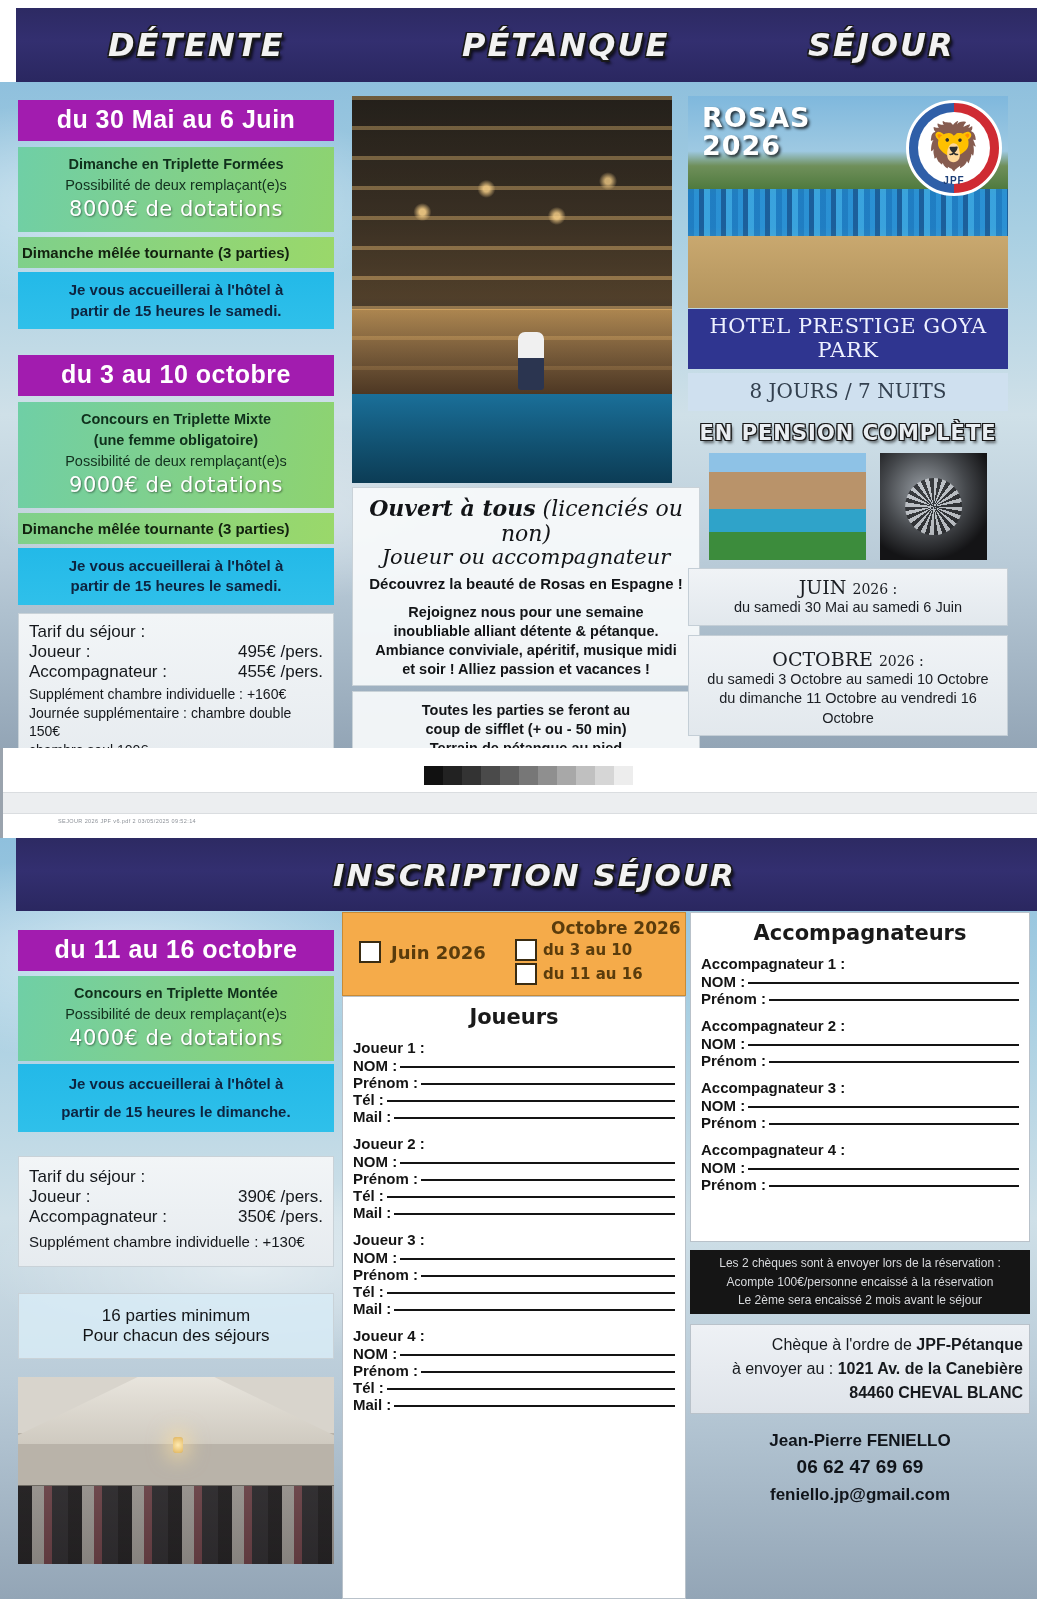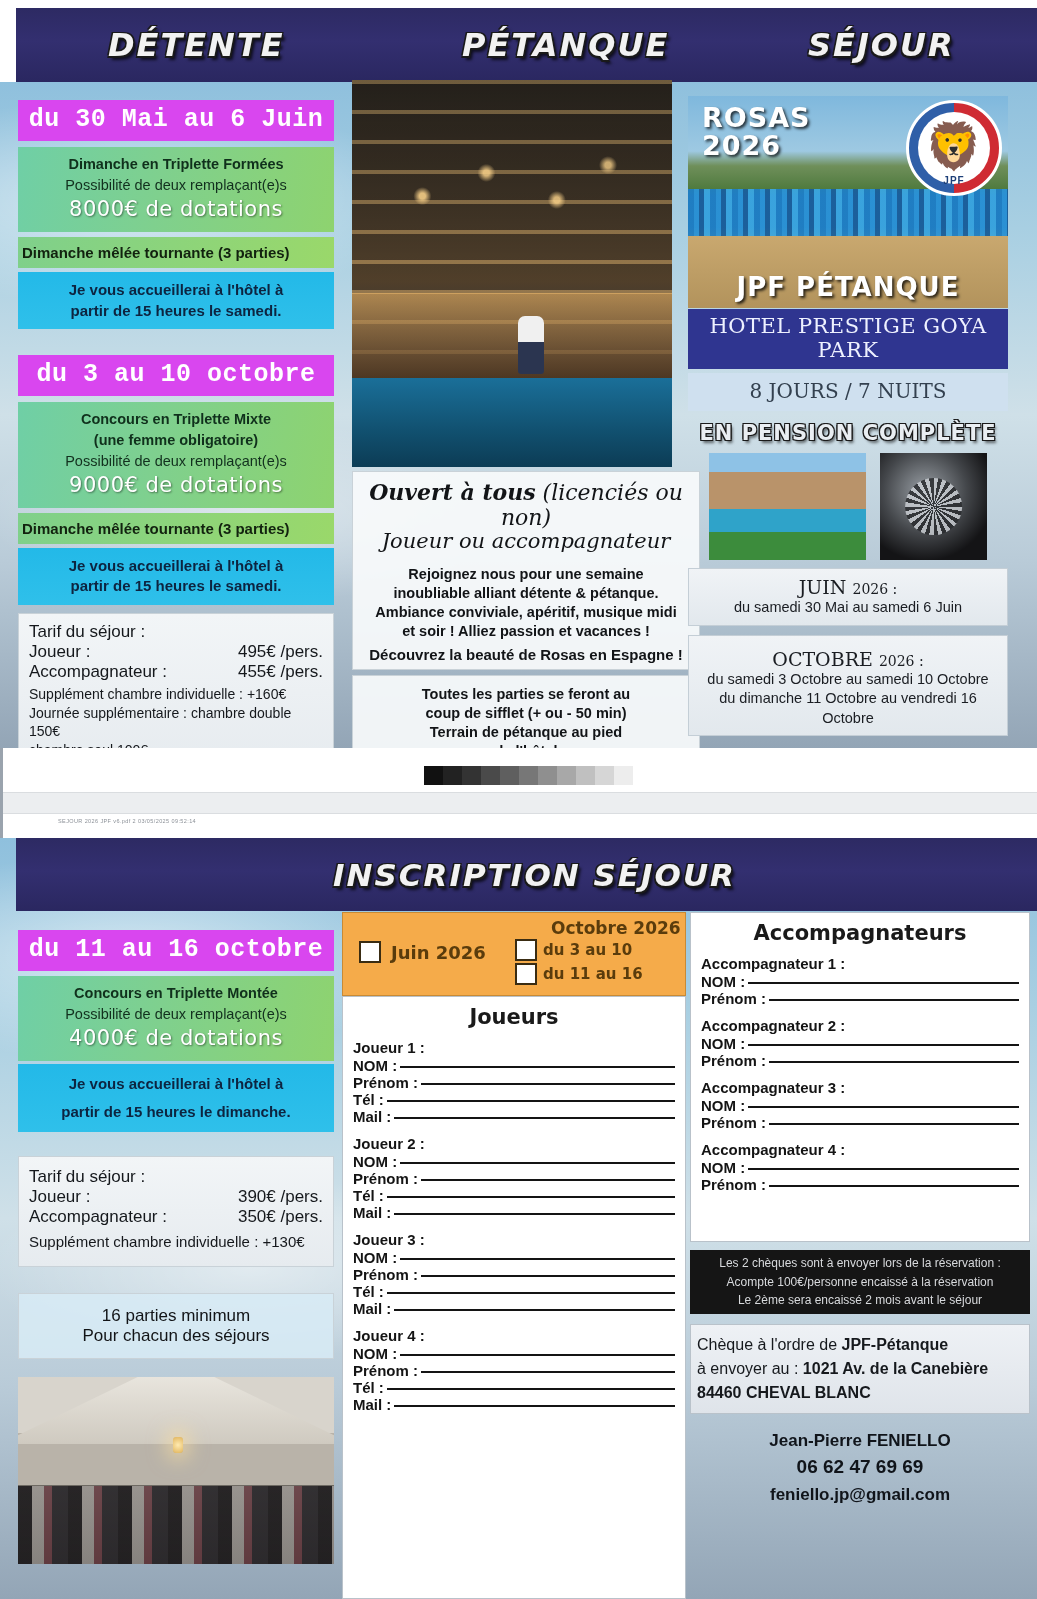--- a/index.html
+++ b/index.html
@@ -37,23 +37,23 @@
     text-shadow:
       -1.5px -1.5px 0 #1a1a1a, 1.5px -1.5px 0 #1a1a1a,
       -1.5px 1.5px 0 #1a1a1a, 1.5px 1.5px 0 #1a1a1a,
       3px 4px 3px rgba(0,0,0,.7);
     white-space: nowrap;
   }
 
   .col { position: absolute; }
 
   .black-bar {
-    background: #d946ef;
+    background: #a21caf;
     color: #ffffff;
-    font-family: Liberation Mono, monospace;
+    font-family: Liberation Sans, sans-serif;
     font-weight: 700;
     text-align: center;
     letter-spacing: .5px;
   }
 
   .green-box {
     background: linear-gradient(100deg, #6fcfa6 0%, #7fd08e 45%, #8ed36f 100%);
     text-align: center;
     padding: 7px 6px 9px;
   }
@@ -310,21 +310,21 @@
   .note-dark {
     background: #151515;
     color: #d8dadd;
     text-align: center;
     font-size: 12px; line-height: 1.55;
     padding: 4px 6px;
   }
   .note-light {
     background: linear-gradient(180deg, #eef1f5 0%, #dfe4ea 100%);
     border: 1px solid #b9c2ca;
-    text-align: left;
+    text-align: right;
     color: #16191d;
     font-size: 16px; line-height: 1.5;
     padding: 8px 6px;
   }
   .contact {
     text-align: center;
     color: #10141a;
     font-weight: 700;
     line-height: 1.5;
   }
@@ -388,40 +388,40 @@
       <div class="price-row">
         <span class="price-lbl">Accompagnateur :</span>
         <span class="price-val">455€ /pers.</span>
       </div>
       <div class="price-small" style="margin-top:3px;">Supplément chambre individuelle :    +160€</div>
       <div class="price-small">Journée supplémentaire : chambre double 150€</div>
       <div class="price-small r">chambre seul 100€</div>
     </div>
   </div>
 
-  <div class="col" style="left:352px;top:80px;width:348px;">
+  <div class="col" style="left:352px;top:96px;width:348px;">
     <div class="photo hotel-night" style="position:relative;width:320px;height:387px;">
       <div class="terrace"></div>
       <div class="pool"></div>
       <div class="person"></div>
     </div>
 
     <div class="white-note" style="margin-top:4px;padding-top:8px;">
       <div class="script" style="font-size:22px;">
         <span class="b">Ouvert à tous</span>
         <span>(licenciés ou non)</span>
       </div>
       <div class="script" style="font-size:21px;">Joueur ou accompagnateur</div>
+      <div style="font-size:15px;font-weight:700;margin-top:5px;">Découvrez la beauté de Rosas en Espagne !</div>
       <div style="font-size:14.5px;font-weight:700;line-height:1.32;margin-top:11px;">
         <div>Rejoignez nous pour une semaine</div>
         <div>inoubliable alliant détente &amp; pétanque.</div>
         <div>Ambiance conviviale, apéritif, musique midi</div>
         <div>et soir ! Alliez passion et vacances !</div>
       </div>
-      <div style="font-size:15px;font-weight:700;margin-top:5px;">Découvrez la beauté de Rosas en Espagne !</div>
     </div>
 
     <div class="white-note" style="margin-top:5px;padding:9px 8px;font-size:14.5px;font-weight:700;line-height:1.3;">
       <div>Toutes les parties se feront au</div>
       <div>coup de sifflet (+ ou - 50 min)</div>
       <div>Terrain de pétanque au pied</div>
       <div>de l'hôtel</div>
     </div>
   </div>
 
@@ -430,21 +430,20 @@
       <div class="crowd"></div>
       <div class="rosas-title">
         <div>ROSAS</div>
         <div>2026</div>
       </div>
       <div class="jpf-logo">
         <div class="inner"></div>
         <div class="lion">🦁</div>
         <div class="abbr">JPF</div>
       </div>
-      <div class="jpf-caption">JPF PÉTANQUE</div>
     </div>
 
     <div class="hotel-bar" style="margin-top:1px;font-size:21px;padding:5px 0 7px;">HOTEL PRESTIGE GOYA PARK</div>
     <div class="jours-bar" style="margin-top:4px;font-size:20px;padding:6px 0 8px;">8 JOURS / 7 NUITS</div>
 
     <div class="pension" style="margin-top:10px;">EN PENSION COMPLÈTE</div>
 
     <div style="display:flex;gap:14px;margin-top:8px;justify-content:center;">
       <div class="hotel-day" style="width:157px;height:107px;"></div>
       <div class="boule" style="width:107px;height:107px;"></div>

